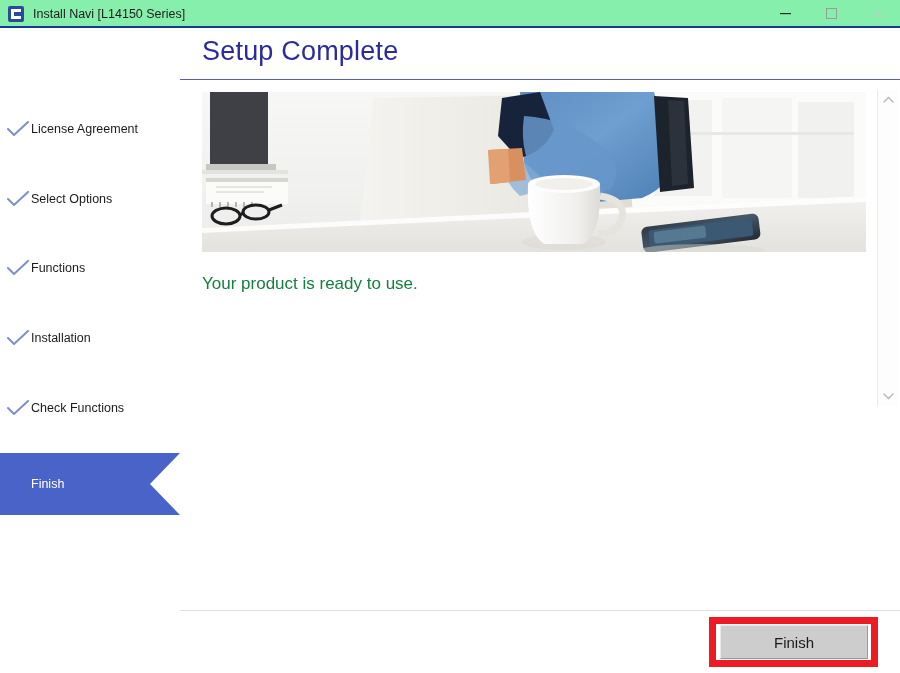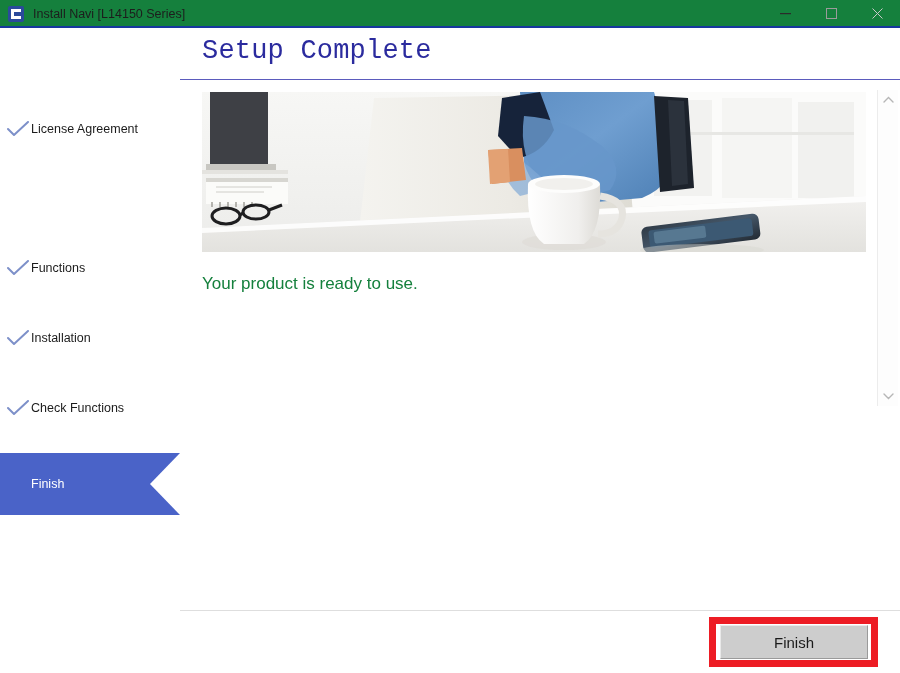--- a/index.html
+++ b/index.html
@@ -13,21 +13,21 @@
     font-family: "Liberation Sans", sans-serif;
     overflow: hidden;
     position: relative;
   }
 
   
   .titlebar {
     position: absolute;
     left: 0; top: 0;
     width: 900px; height: 27px;
-    background: #15803d;
+    background: #86efac;
     display: flex;
     align-items: center;
   }
   .titlebar-icon {
     width: 16px; height: 16px;
     margin-left: 8px;
     background: #2b4a9b;
     border-radius: 2px;
     position: relative;
     flex: none;
@@ -131,21 +131,20 @@
     background: #ffffff;
   }
   .page-title {
     position: absolute;
     left: 22px; top: 8px;
     font-size: 27px;
     color: #2b2b9e;
     font-weight: normal;
     letter-spacing: 0.2px;
     margin: 0;
-    font-family: Liberation Mono, monospace;
   }
   .title-rule {
     position: absolute;
     left: 0; top: 51px;
     width: 720px; height: 1px;
     background: #5b5bbd;
   }
 
   
   .hero {
@@ -248,20 +247,28 @@
 
   <div class="step" style="top:88px">
     <span class="step-check">
       <svg width="22" height="16" viewBox="0 0 22 16">
         <path d="M1 8 L7 14 L21 1" stroke="#7d90c9" stroke-width="2" fill="none" stroke-linecap="round" stroke-linejoin="round"></path>
       </svg>
     </span>
     <span class="step-label">License Agreement</span>
   </div>
 
+  <div class="step" style="top:158px">
+    <span class="step-check">
+      <svg width="22" height="16" viewBox="0 0 22 16">
+        <path d="M1 8 L7 14 L21 1" stroke="#7d90c9" stroke-width="2" fill="none" stroke-linecap="round" stroke-linejoin="round"></path>
+      </svg>
+    </span>
+    <span class="step-label">Select Options</span>
+  </div>
 
   <div class="step" style="top:227px">
     <span class="step-check">
       <svg width="22" height="16" viewBox="0 0 22 16">
         <path d="M1 8 L7 14 L21 1" stroke="#7d90c9" stroke-width="2" fill="none" stroke-linecap="round" stroke-linejoin="round"></path>
       </svg>
     </span>
     <span class="step-label">Functions</span>
   </div>
 

